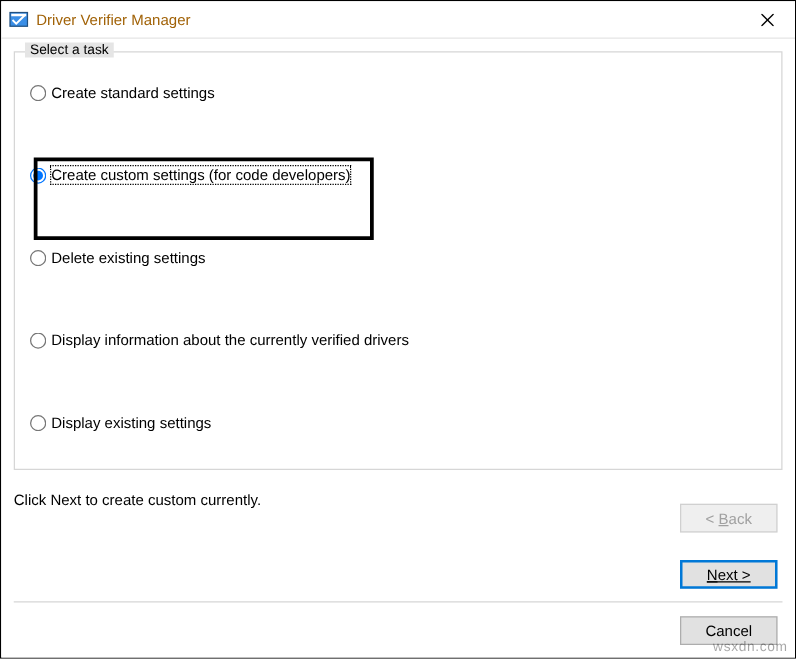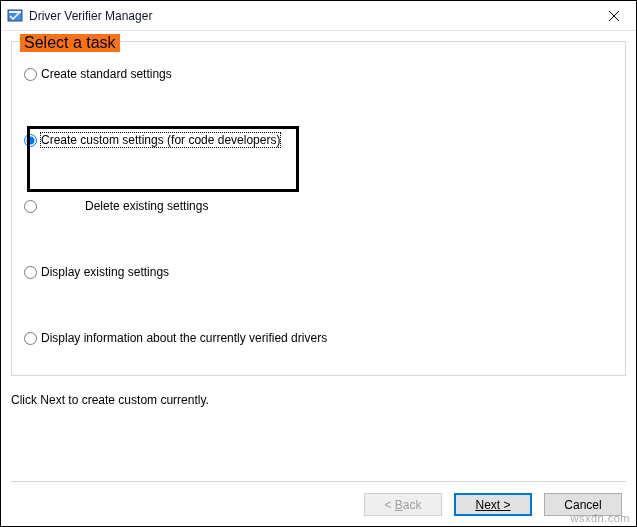--- a/index.html
+++ b/index.html
@@ -35,21 +35,21 @@
     .titlebar .icon {
       width: 16px;
       height: 16px;
       margin-right: 6px;
       display: inline-flex;
       align-items: center;
       justify-content: center;
     }
     .titlebar .title {
       font-size: 12px;
-      color: #0f172a;
+      color: #a16207;
     }
     .titlebar .close {
       position: absolute;
       right: 0;
       top: 0;
       width: 45px;
       height: 29px;
       display: flex;
       align-items: center;
       justify-content: center;
@@ -65,60 +65,61 @@
     .fieldset {
       border: 1px solid #d6d6d6;
       position: relative;
       padding: 24px 12px 12px 12px;
       height: 335px;
     }
     .legend {
       position: absolute;
       top: -8px;
       left: 8px;
-      background: #f97316;
+      background: #e5e5e5;
       padding: 0 4px;
-      font-size: 16px;
+      font-size: 11px;
       color: #000;
     }
     .radio-row {
       display: flex;
       align-items: center;
       height: 16px;
     }
     .radio-row input[type=radio] {
       margin: 0 4px 0 0;
     }
     .radio-row label {
       font-size: 12px;
       color: #000;
     }
     .row1 { margin-top: 0; }
     .row2 { margin-top: 50px; }
-    .row3 { margin-top: 50px; gap: 44px; }
+    .row3 { margin-top: 50px; }
     .row4 { margin-top: 50px; }
     .row5 { margin-top: 50px; }
     .highlight-box {
       position: absolute;
       border: 3px solid #000;
       pointer-events: none;
     }
     .instructions {
       margin-top: 14px;
       font-size: 12px;
       color: #000;
       line-height: 1.8;
     }
     .button-row {
       position: absolute;
       bottom: 10px;
       right: 14px;
       display: flex;
-      gap: 12px;
-      align-items: center;
+      gap: 22px;
+      align-items: center;
+      flex-direction: column;
     }
     .separator {
       position: absolute;
       bottom: 44px;
       left: 10px;
       right: 10px;
       height: 1px;
       background: #d6d6d6;
     }
     .btn {
@@ -191,28 +192,28 @@
       <div class="radio-row row2">
         <input type="radio" name="task" checked="" style="">
         <label class="focused-label">Create custom settings (for code developers)</label>
       </div>
 
       <div class="radio-row row3">
         <input type="radio" name="task" style="">
         <label>Delete existing settings</label>
       </div>
 
+      <div class="radio-row row5">
+        <input type="radio" name="task" style="">
+        <label>Display information about the currently verified drivers</label>
+      </div>
+
       <div class="radio-row row4">
         <input type="radio" name="task" style="">
         <label>Display existing settings</label>
-      </div>
-
-      <div class="radio-row row5">
-        <input type="radio" name="task" style="">
-        <label>Display information about the currently verified drivers</label>
       </div>
     </div>
 
     <div class="instructions">
       <div>Click Next to create custom currently.</div>
     </div>
   </div>
 
   <div class="highlight-box" id="hb" style="top: 125px; left: 26px; width: 272px; height: 66px;"></div>
 

